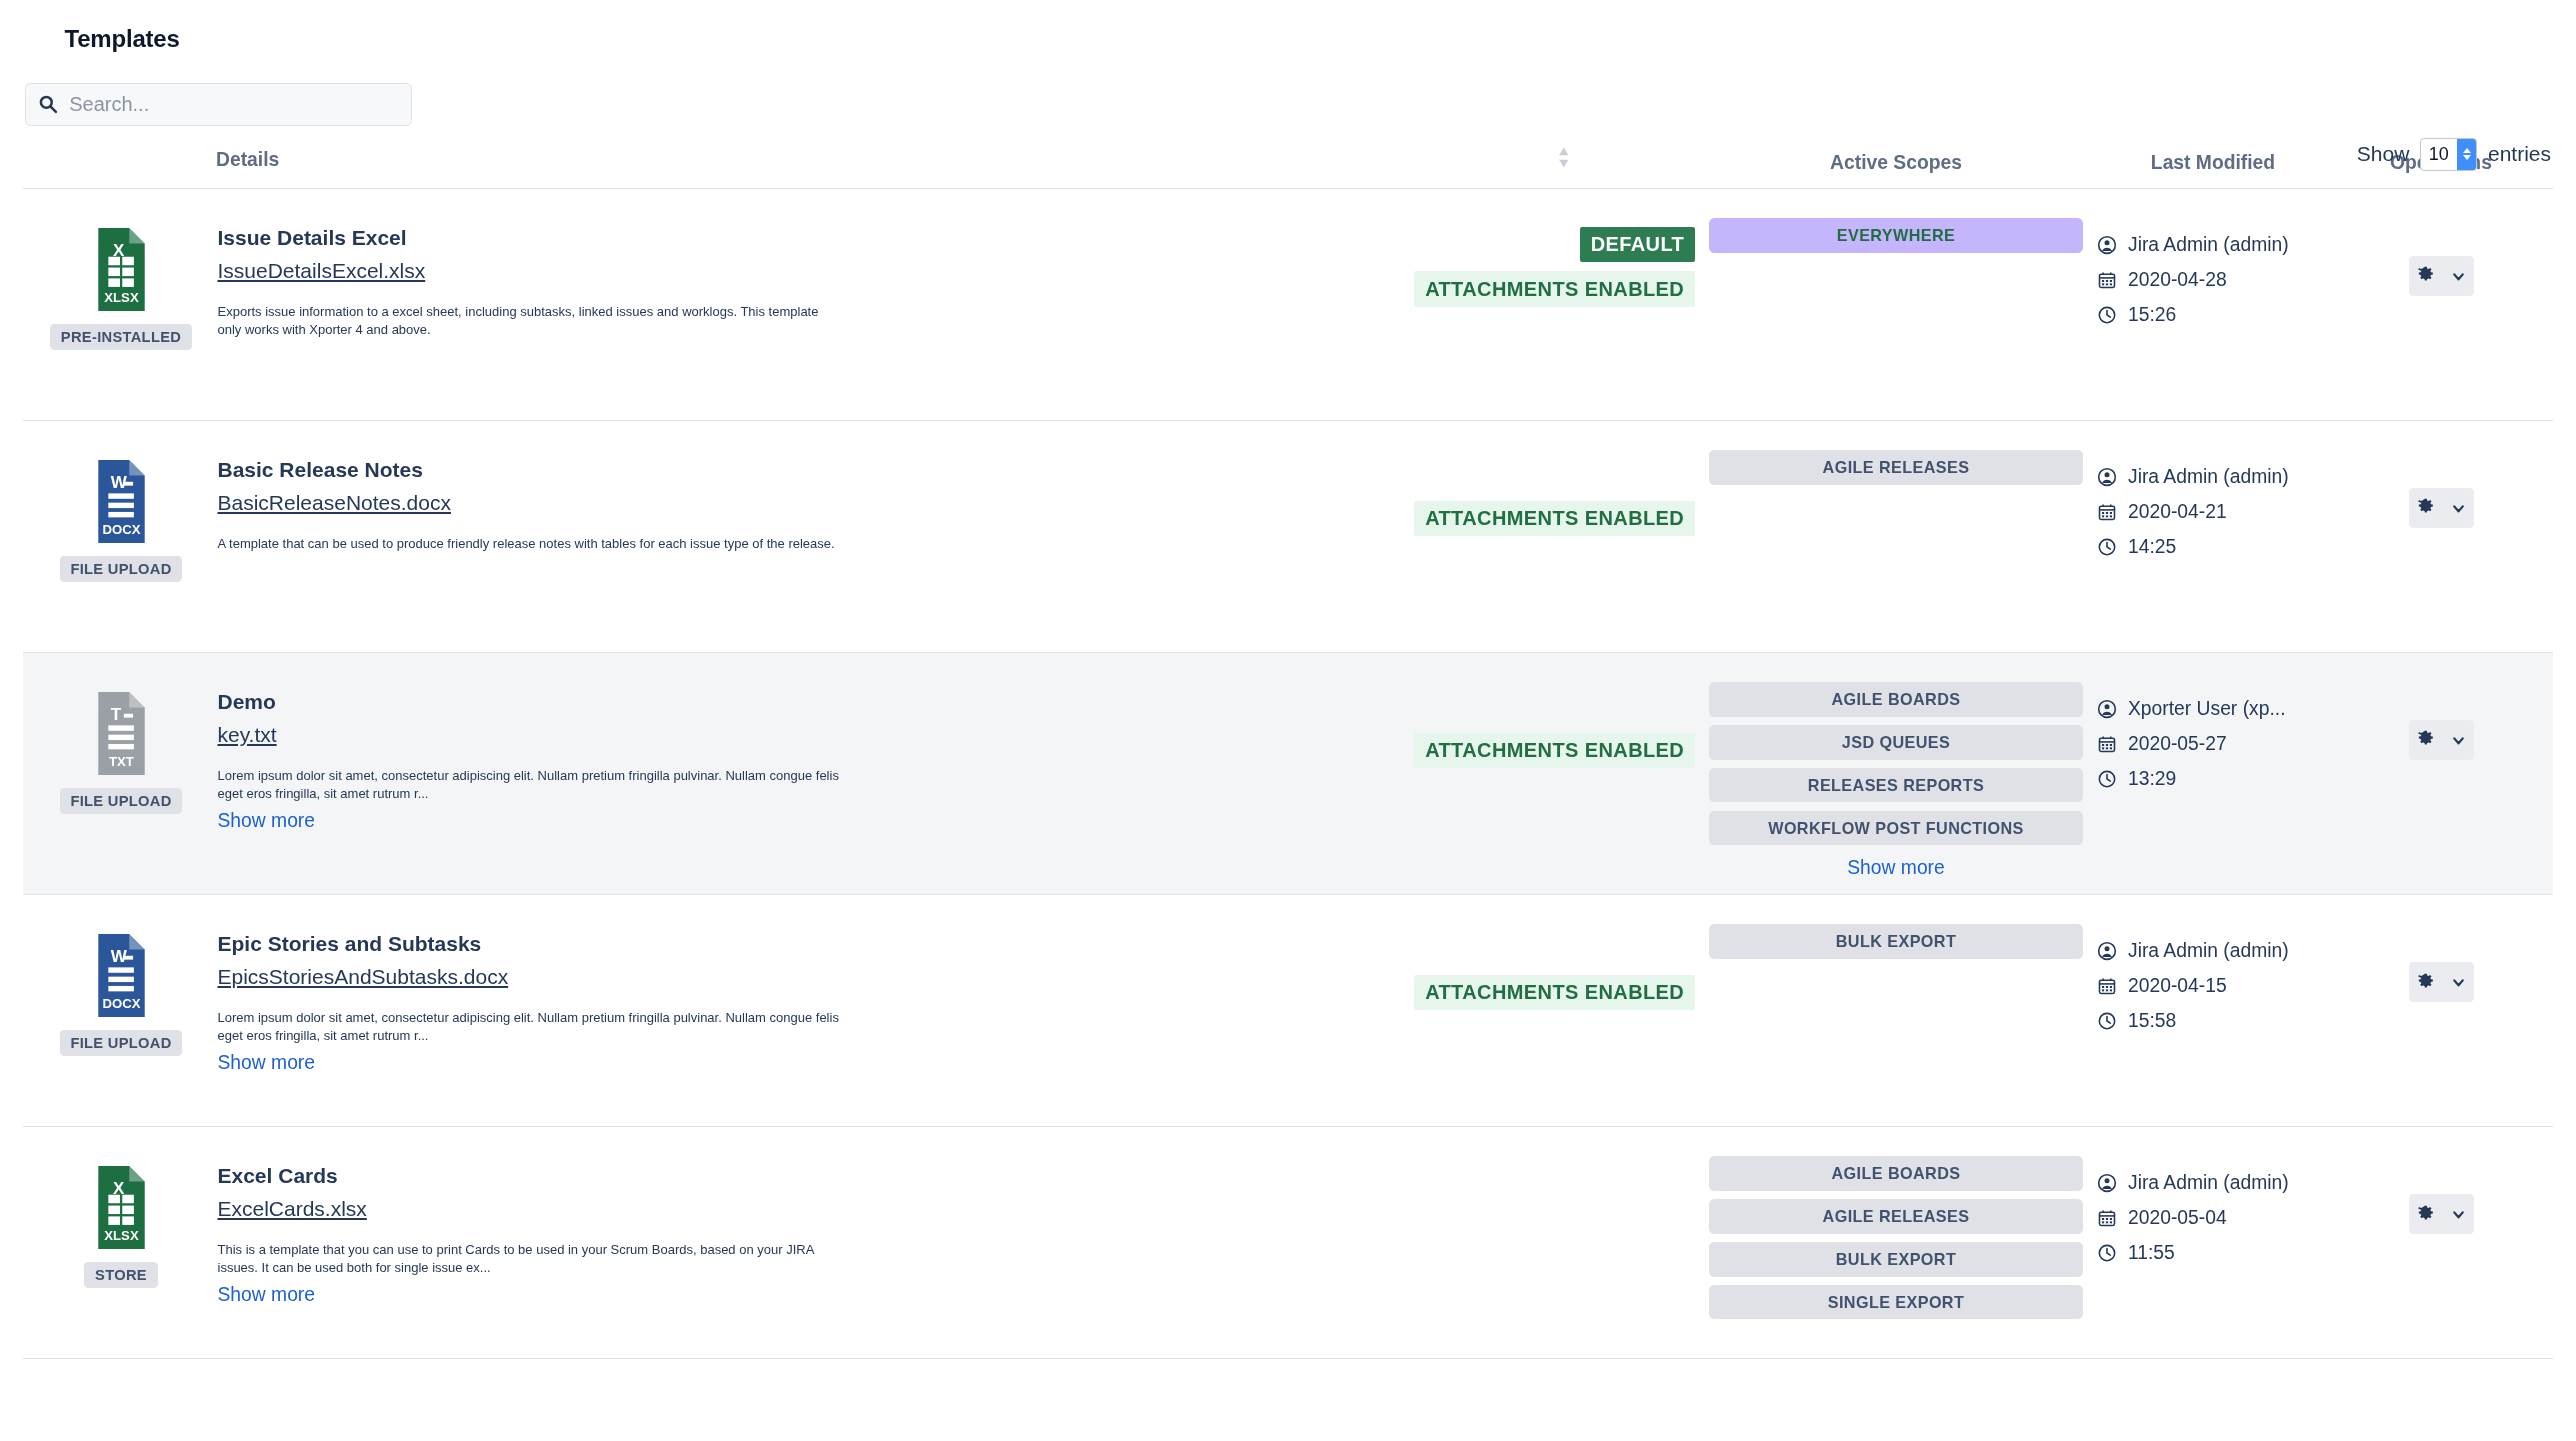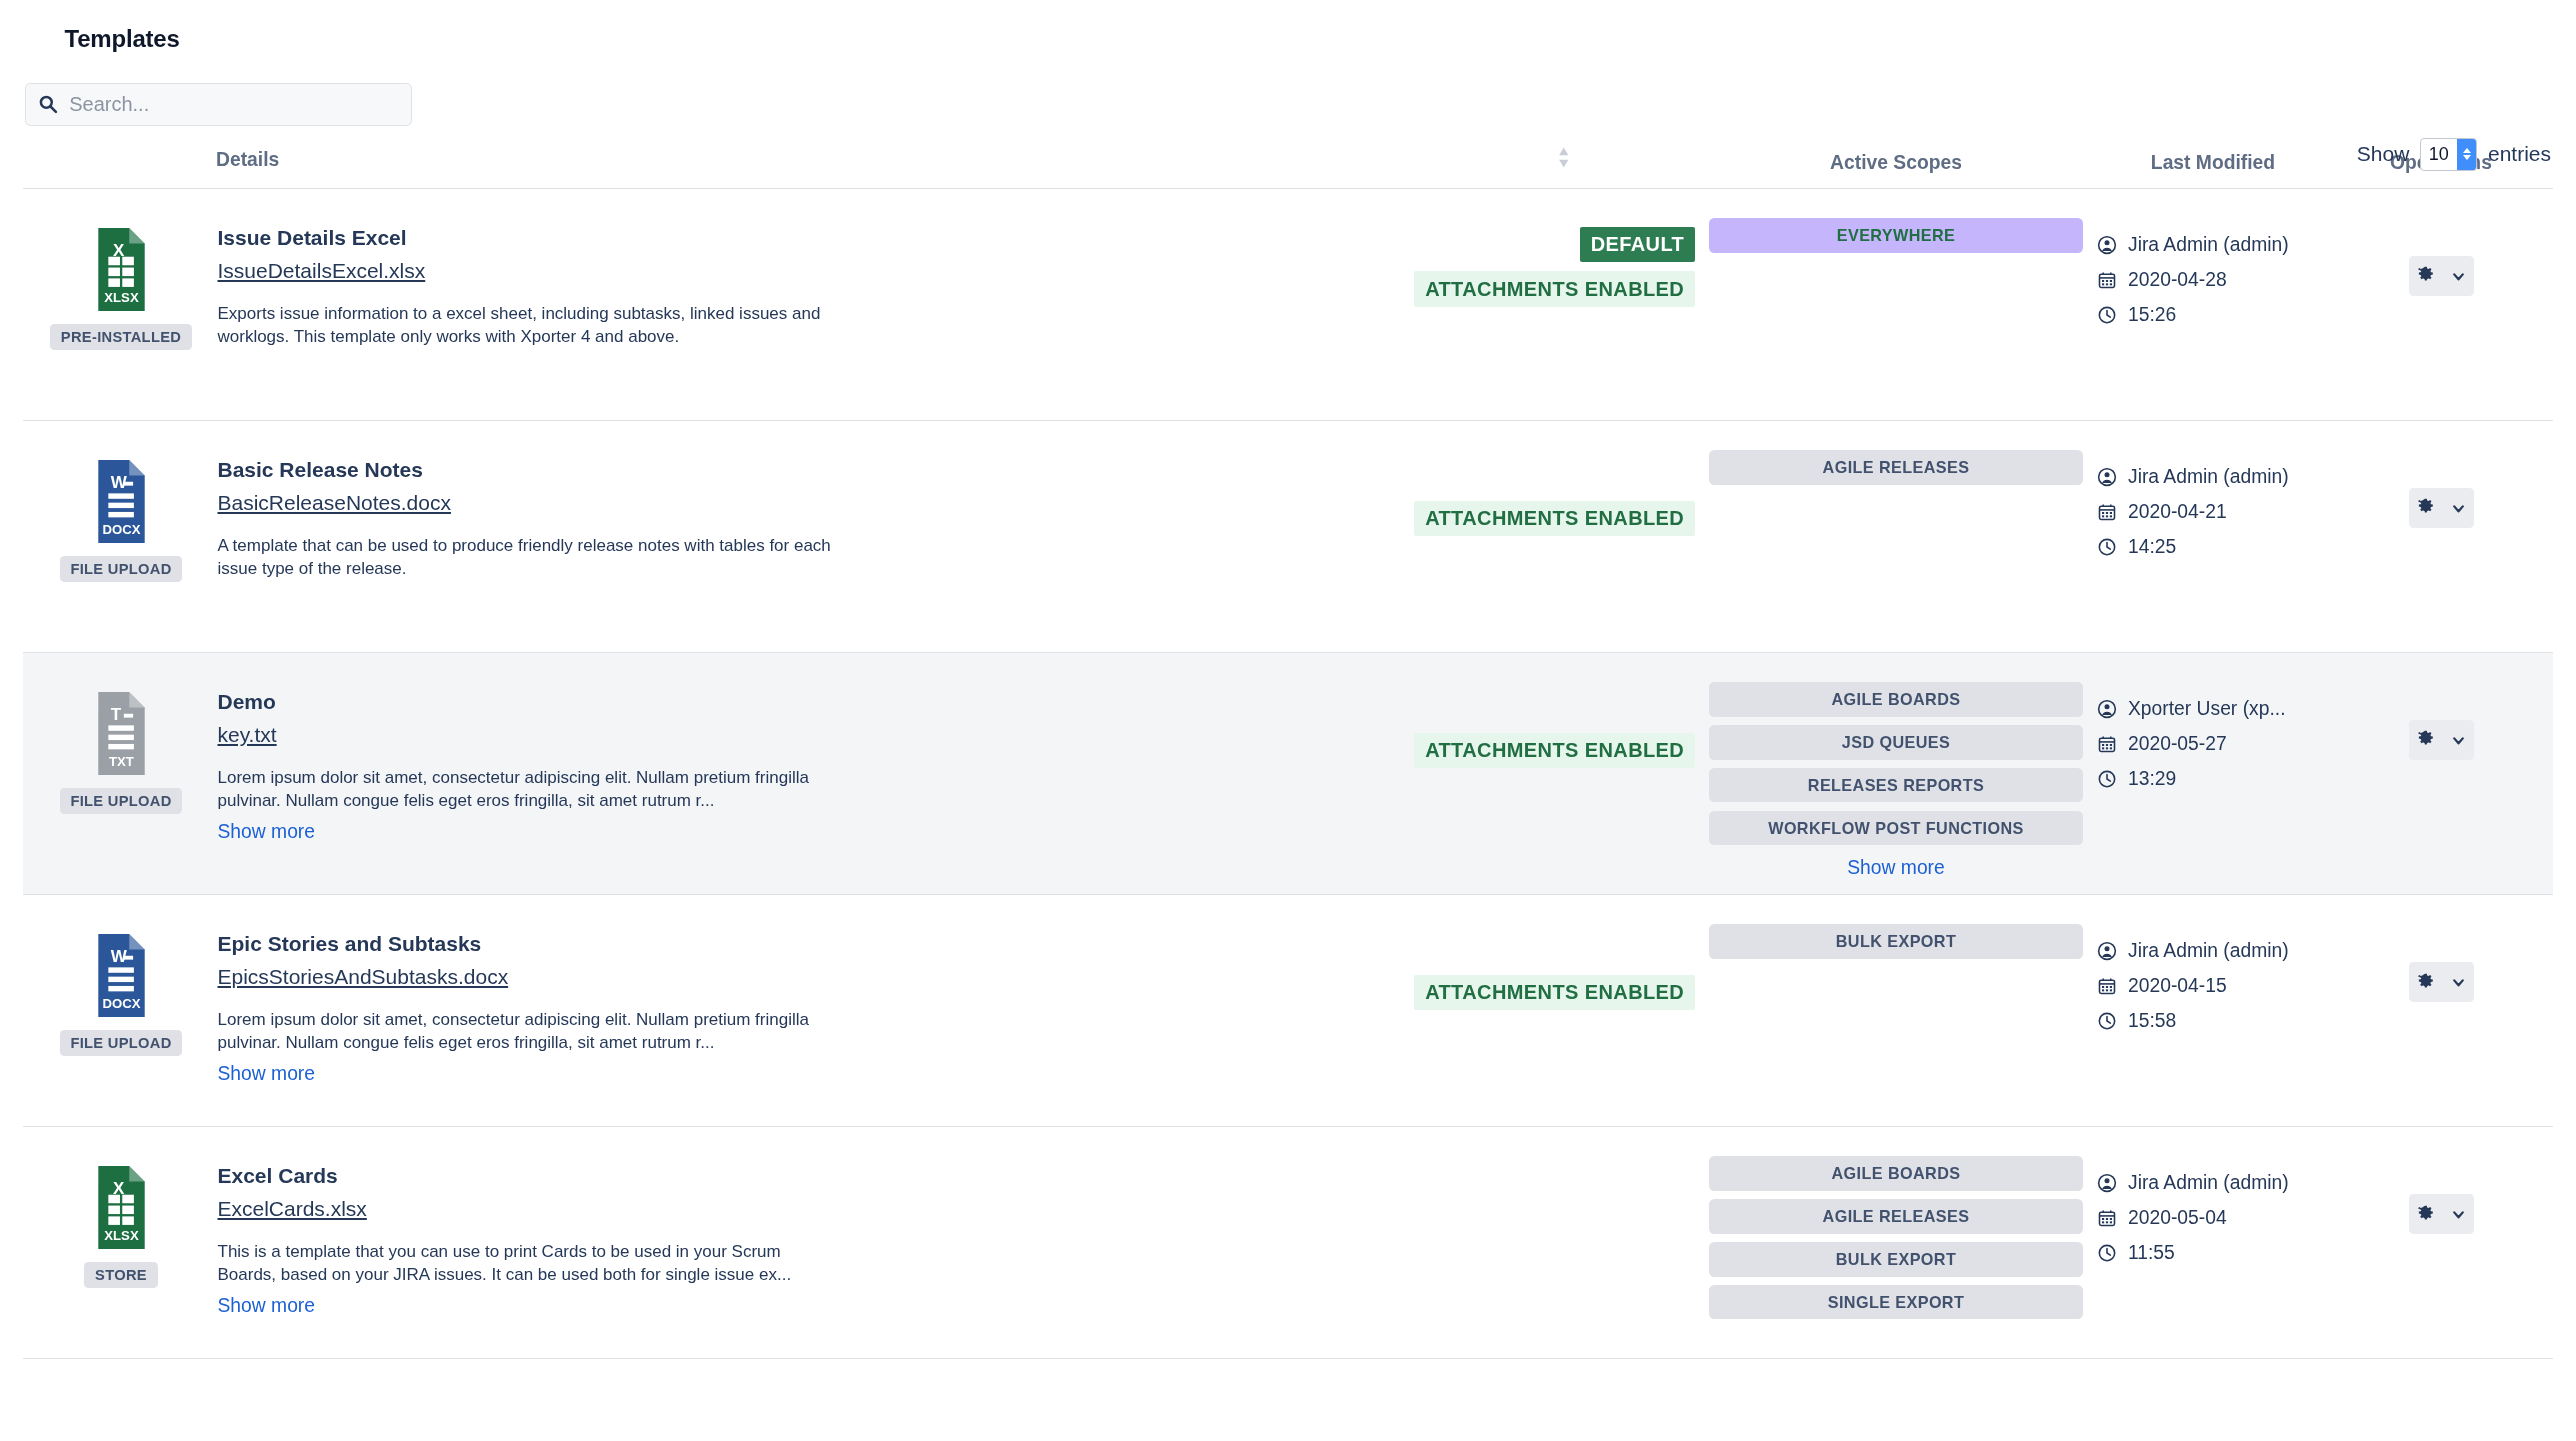--- a/index.html
+++ b/index.html
@@ -125,21 +125,21 @@
     border-radius: 4.6px; padding: 5.4px 10.8px;
     white-space: nowrap;
   }
   .meta-col { flex: 1 1 auto; min-width: 0; padding-right: 18.6px; }
   .tpl-name { font-size: 21px; font-weight: 700; color: #253858; line-height: 1.25; }
   .tpl-file {
     display: inline-block; margin-top: 7.7px;
     font-size: 21px; color: #253858; text-decoration: underline; font-weight: 400;
     cursor: pointer;
   }
-  .tpl-desc { margin-top: 20px; font-size: 17px; color: #253858; line-height: 1.35; }
+  .tpl-desc { margin-top: 20px; font-size: 13px; color: #253858; line-height: 1.35; }
   .show-more { display: inline-block; margin-top: 7.7px; font-size: 19.3px; color: #1b60d4; cursor: pointer; }
 
   
   .flags-cell { padding: 36px 0 0 0; text-align: right; padding-right: 0; }
   .flag-row { display: flex; justify-content: flex-end; }
   .flag {
     display: inline-block;
     font-size: 20px; font-weight: 700; letter-spacing: 0.4px;
     border-radius: 2px; padding: 6.2px 10.8px;
     white-space: nowrap;

